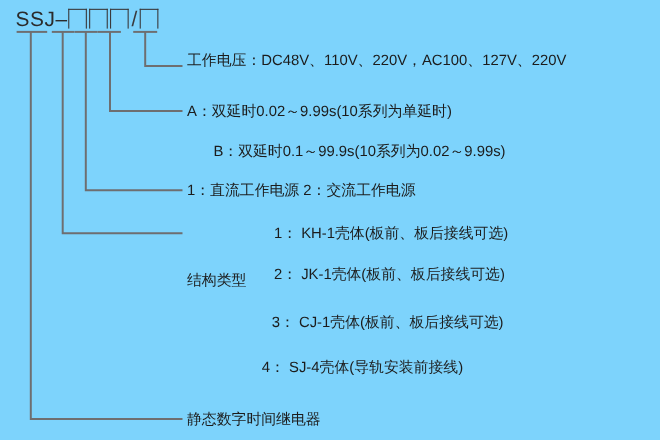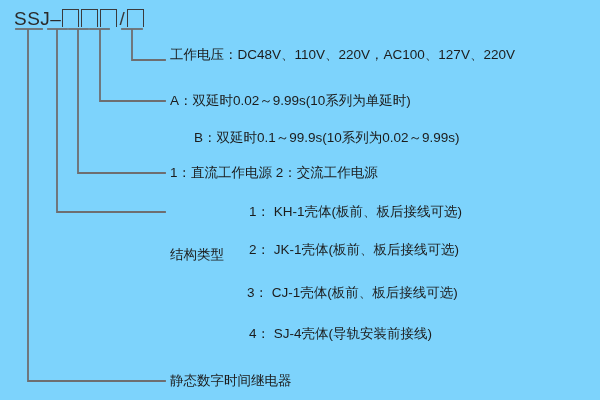--- a/index.html
+++ b/index.html
@@ -105,17 +105,17 @@
   <div class="label" style="left:170px; top:166px;">1：直流工作电源 2：交流工作电源</div>
 
   <div class="label" style="left:170px; top:205px;margin-top:43px;">结构类型</div>
 
   <div class="label" style="left:249px; top:205px;">1： KH-1壳体(板前、板后接线可选)</div>
 
   <div class="label sub" style="left:249px; top:243px;">2： JK-1壳体(板前、板后接线可选)</div>
 
   <div class="label sub" style="left:247px; top:286px;">3： CJ-1壳体(板前、板后接线可选)</div>
 
-  <div class="label sub" style="left:249px; top:327px;">4： SJ-4壳体(导轨安装前接线)</div>
+  <div class="label sub" style="left:238px; top:327px;">4： SJ-4壳体(导轨安装前接线)</div>
 
   <div class="label" style="left:170px; top:374px;">静态数字时间继电器</div>
 
 </div>
 
 </body></html>

